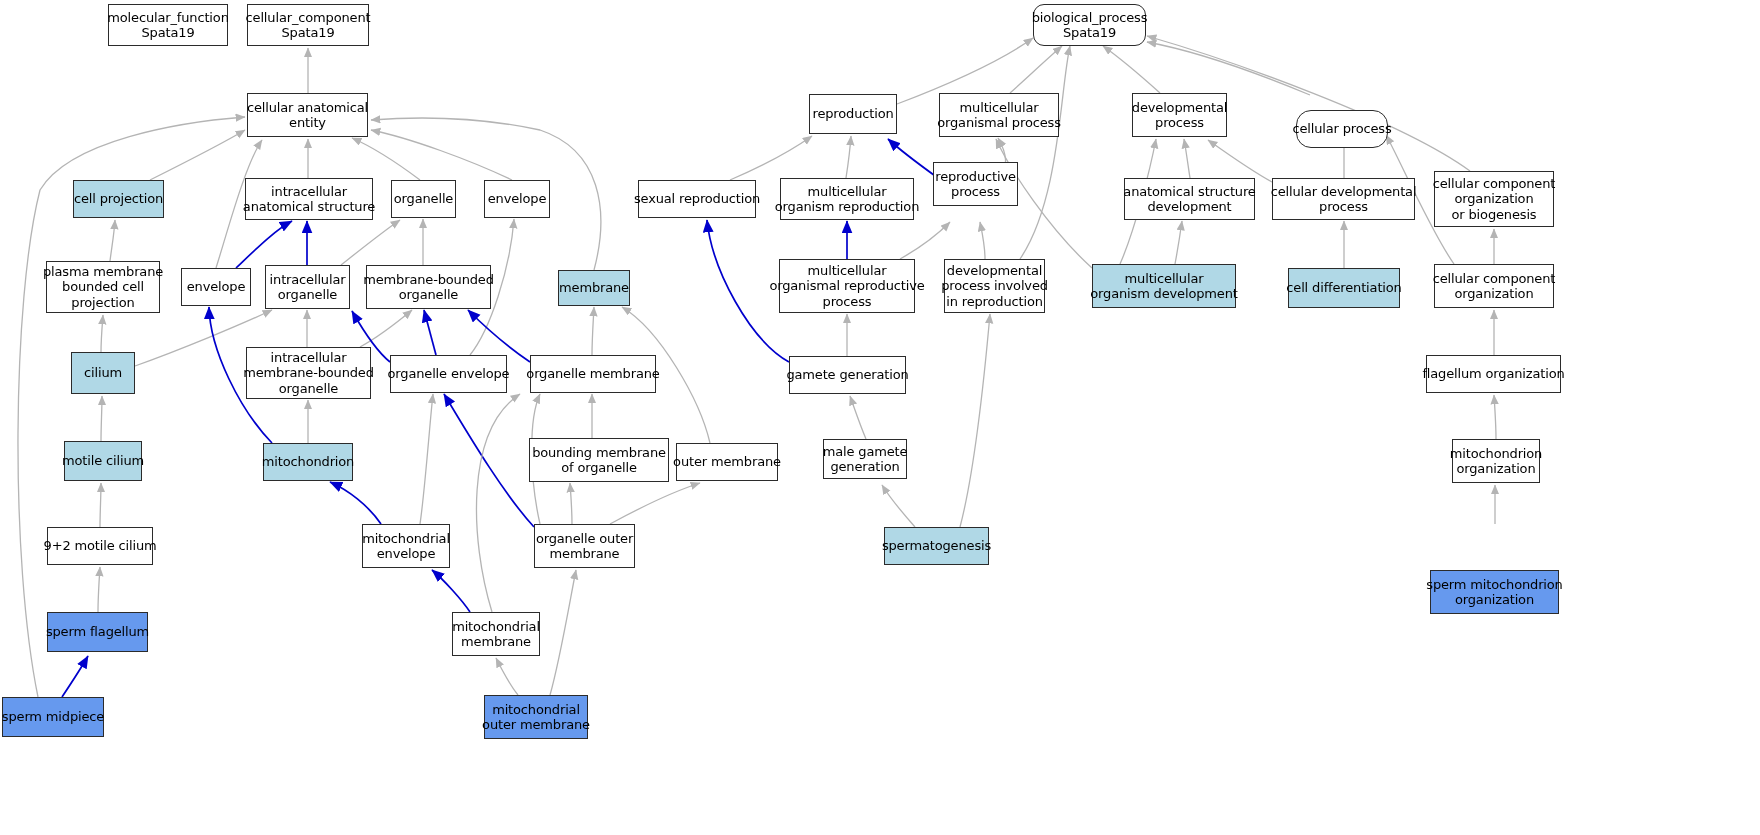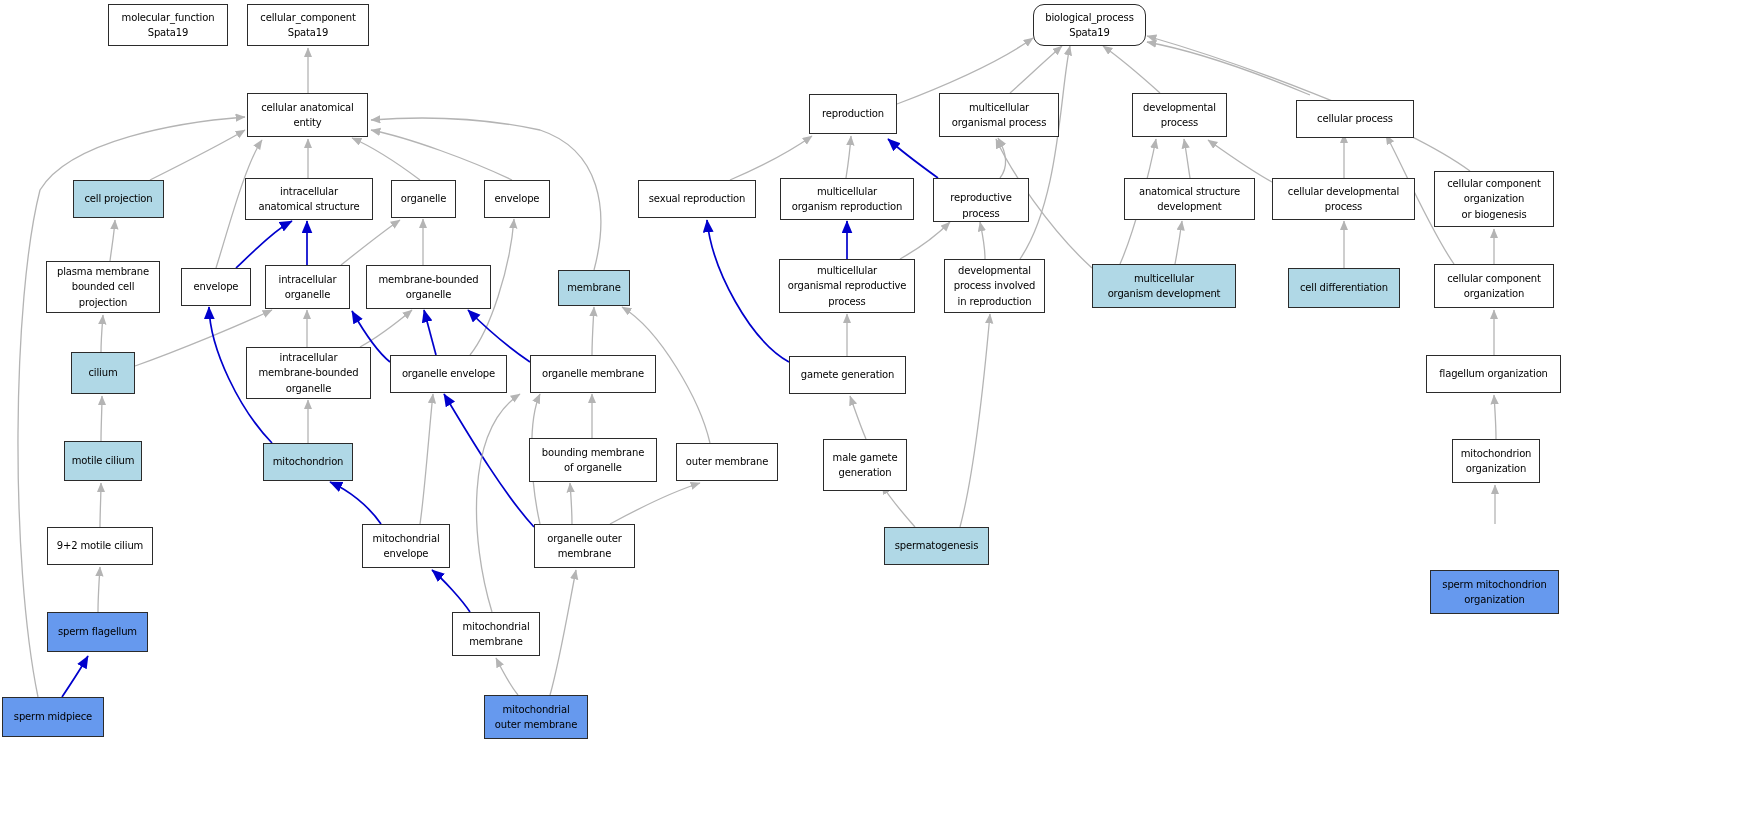--- a/index.html
+++ b/index.html
@@ -14,21 +14,21 @@
   svg#edges{position:absolute;left:0;top:0;width:1760px;height:835px;pointer-events:none;}
   .node{
     position:absolute;
     box-sizing:border-box;
     border:1.4px solid #2b2b2b;
     background:#ffffff;
     display:flex;
     align-items:center;
     justify-content:center;
     text-align:center;
-    font-size:10px;
+    font-size:13px;
     line-height:15.5px;
     color:#000000;
     white-space:pre;
     letter-spacing:-0.15px;
   }
   .node.lightblue{background:#b0d8e6;}
   .node.blue{background:#6699ee;}
   .node .lbl{display:block;padding:0 2px;}
 </style>
 </head>
@@ -124,30 +124,30 @@
 Spata19</span></div>
       <div class="node" style="left: 1033px; top: 4px; width: 113px; height: 42px; border-radius: 11px;"><span class="lbl">biological_process
 Spata19</span></div>
       <div class="node" style="left: 247px; top: 93px; width: 121px; height: 44px;"><span class="lbl">cellular anatomical
 entity</span></div>
       <div class="node" style="left: 809px; top: 94px; width: 88px; height: 40px;"><span class="lbl">reproduction</span></div>
       <div class="node" style="left: 939px; top: 93px; width: 120px; height: 44px;"><span class="lbl">multicellular
 organismal process</span></div>
       <div class="node" style="left: 1132px; top: 93px; width: 95px; height: 44px;"><span class="lbl">developmental
 process</span></div>
-      <div class="node" style="left: 1296px; top: 100px; width: 118px; height: 38px;"><span class="lbl">cellular process</span></div>
+      <div class="node" style="left: 1296px; top: 110px; width: 92px; height: 38px; border-radius: 15px;"><span class="lbl">cellular process</span></div>
       <div class="node lightblue" style="left: 73px; top: 180px; width: 91px; height: 38px;"><span class="lbl">cell projection</span></div>
       <div class="node" style="left: 245px; top: 178px; width: 128px; height: 42px;"><span class="lbl">intracellular
 anatomical structure</span></div>
       <div class="node" style="left: 391px; top: 180px; width: 65px; height: 38px;"><span class="lbl">organelle</span></div>
       <div class="node" style="left: 484px; top: 180px; width: 66px; height: 38px;"><span class="lbl">envelope</span></div>
       <div class="node" style="left: 638px; top: 180px; width: 118px; height: 38px;"><span class="lbl">sexual reproduction</span></div>
       <div class="node" style="left: 780px; top: 178px; width: 134px; height: 42px;"><span class="lbl">multicellular
 organism reproduction</span></div>
-      <div class="node" style="left: 933px; top: 178px; width: 96px; height: 44px; align-items: flex-end;"><span class="lbl">reproductive
+      <div class="node" style="left: 933px; top: 162px; width: 85px; height: 44px;"><span class="lbl">reproductive
 process</span></div>
       <div class="node" style="left: 1124px; top: 178px; width: 131px; height: 42px;"><span class="lbl">anatomical structure
 development</span></div>
       <div class="node" style="left: 1272px; top: 178px; width: 143px; height: 42px;"><span class="lbl">cellular developmental
 process</span></div>
       <div class="node" style="left: 1434px; top: 171px; width: 120px; height: 56px;"><span class="lbl">cellular component
 organization
 or biogenesis</span></div>
       <div class="node" style="left: 46px; top: 261px; width: 114px; height: 52px;"><span class="lbl">plasma membrane
 bounded cell
@@ -172,24 +172,24 @@
       <div class="node lightblue" style="left: 71px; top: 352px; width: 64px; height: 42px;"><span class="lbl">cilium</span></div>
       <div class="node" style="left: 246px; top: 347px; width: 125px; height: 52px;"><span class="lbl">intracellular
 membrane-bounded
 organelle</span></div>
       <div class="node" style="left: 390px; top: 355px; width: 117px; height: 38px;"><span class="lbl">organelle envelope</span></div>
       <div class="node" style="left: 530px; top: 355px; width: 126px; height: 38px;"><span class="lbl">organelle membrane</span></div>
       <div class="node" style="left: 789px; top: 356px; width: 117px; height: 38px;"><span class="lbl">gamete generation</span></div>
       <div class="node" style="left: 1426px; top: 355px; width: 135px; height: 38px;"><span class="lbl">flagellum organization</span></div>
       <div class="node lightblue" style="left: 64px; top: 441px; width: 78px; height: 40px;"><span class="lbl">motile cilium</span></div>
       <div class="node lightblue" style="left: 263px; top: 443px; width: 90px; height: 38px;"><span class="lbl">mitochondrion</span></div>
-      <div class="node" style="left: 529px; top: 438px; width: 128px; height: 44px;"><span class="lbl">bounding membrane
+      <div class="node" style="left: 529px; top: 438px; width: 140px; height: 44px;"><span class="lbl">bounding membrane
 of organelle</span></div>
       <div class="node" style="left: 676px; top: 443px; width: 102px; height: 38px;"><span class="lbl">outer membrane</span></div>
-      <div class="node" style="left: 823px; top: 439px; width: 84px; height: 52px;"><span class="lbl">male gamete
+      <div class="node" style="left: 823px; top: 439px; width: 84px; height: 40px;"><span class="lbl">male gamete
 generation</span></div>
       <div class="node" style="left: 1452px; top: 439px; width: 88px; height: 44px;"><span class="lbl">mitochondrion
 organization</span></div>
       <div class="node" style="left: 47px; top: 527px; width: 106px; height: 38px;"><span class="lbl">9+2 motile cilium</span></div>
       <div class="node" style="left: 362px; top: 524px; width: 88px; height: 44px;"><span class="lbl">mitochondrial
 envelope</span></div>
       <div class="node" style="left: 534px; top: 524px; width: 101px; height: 44px;"><span class="lbl">organelle outer
 membrane</span></div>
       <div class="node lightblue" style="left: 884px; top: 527px; width: 105px; height: 38px;"><span class="lbl">spermatogenesis</span></div>
       <div class="node blue" style="left: 1430px; top: 524px; width: 129px; height: 44px; margin-top: 46px;"><span class="lbl">sperm mitochondrion

